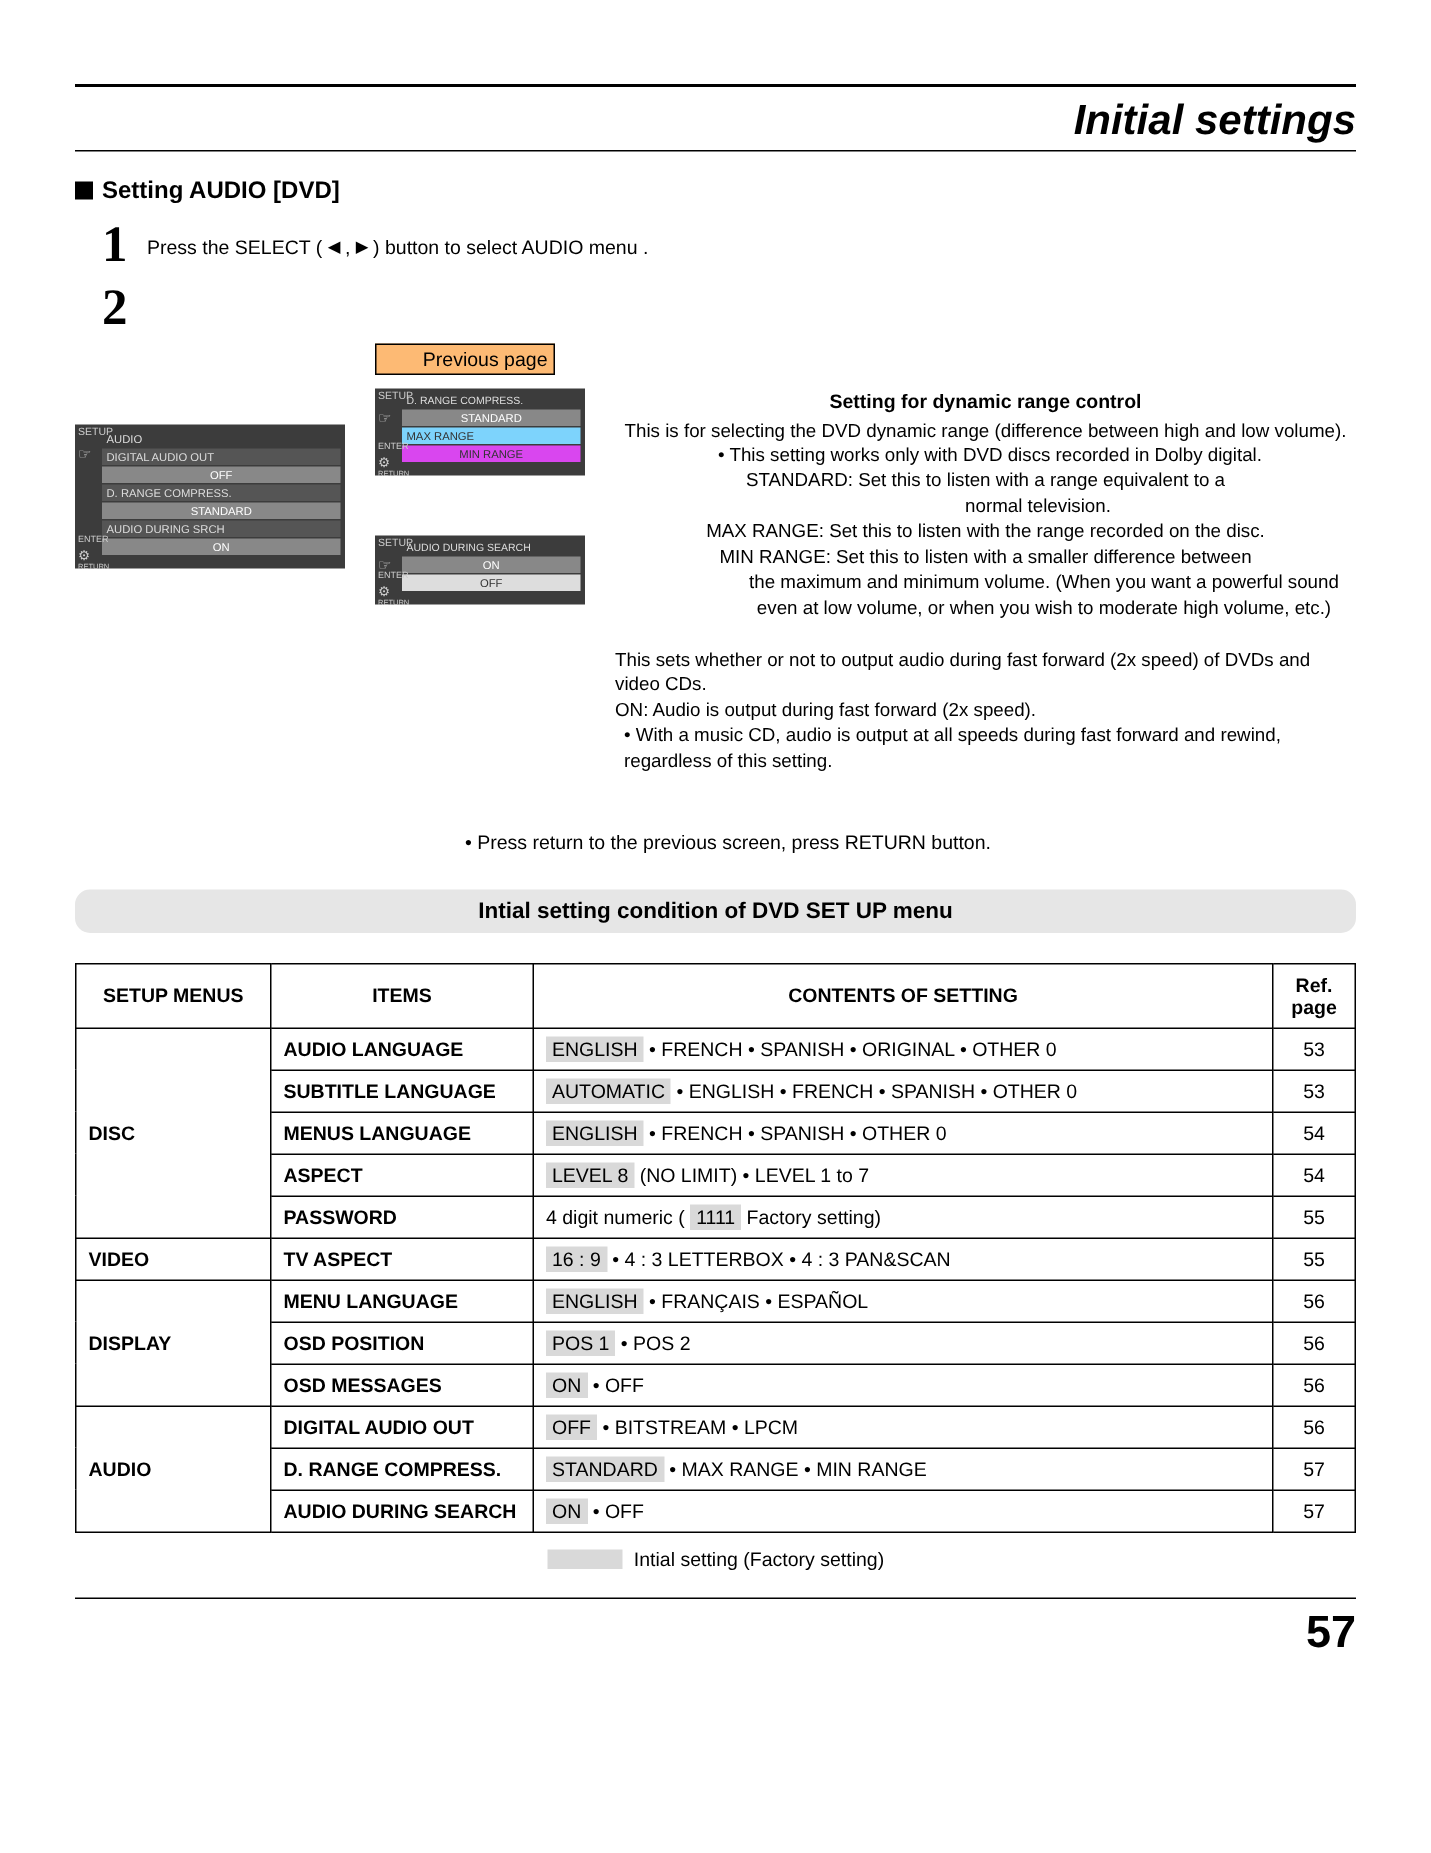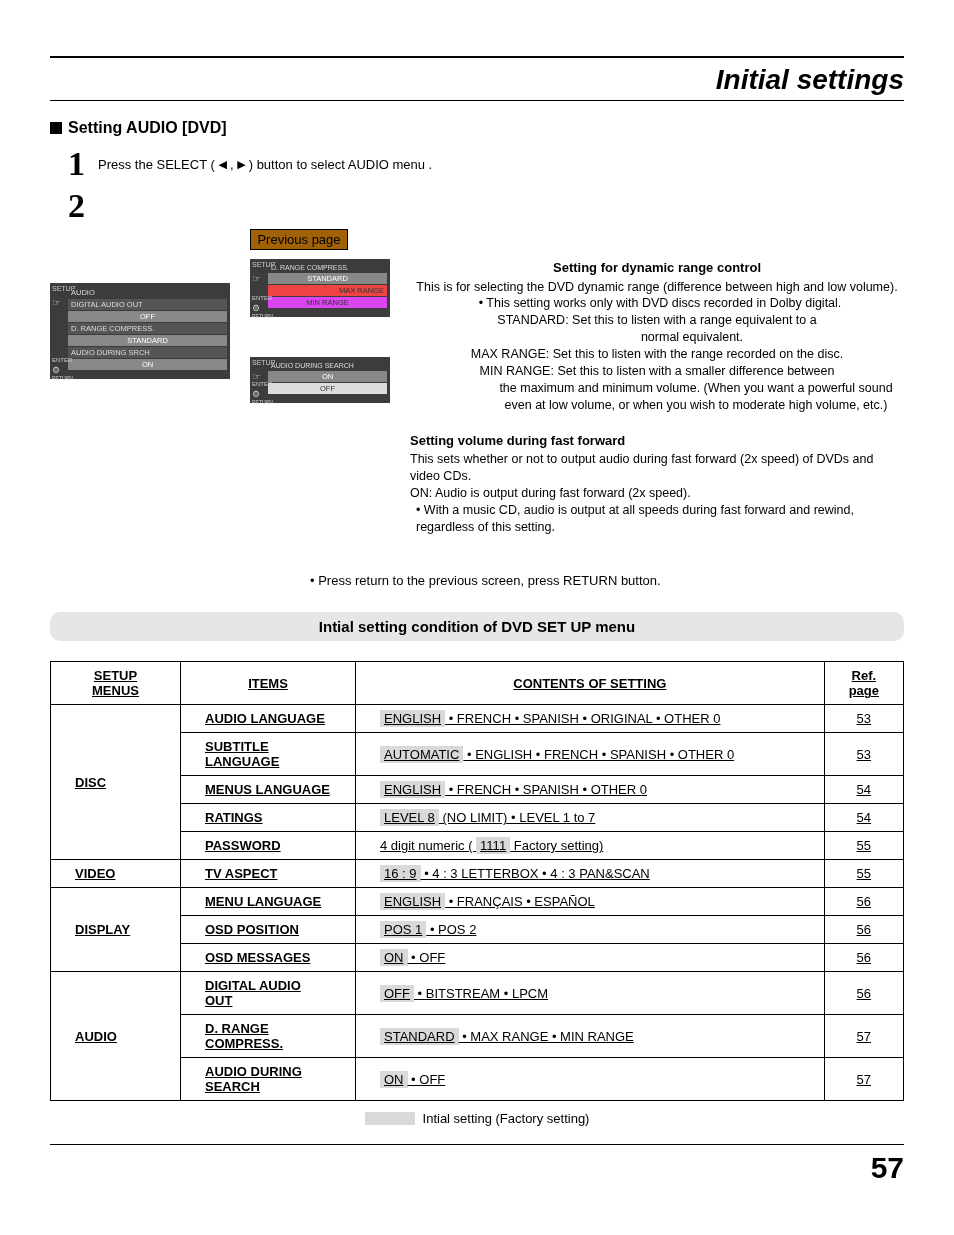--- a/index.html
+++ b/index.html
@@ -16,21 +16,21 @@
   .step { display: flex; align-items: flex-start; margin: 4px 0 8px 18px; font-size: 13px; }
   .stepnum { font-size: 34px; font-weight: bold; font-family: "Times New Roman", serif; line-height: 1; width: 30px; }
   .steptxt { padding-top: 10px; }
   .tri { font-size: 11px; vertical-align: 1px; }
 
   .diagram-row { display: flex; margin-top: 10px; }
   .diag-left { width: 200px; padding-top: 50px; }
   .diag-mid { width: 160px; position: relative; }
   .diag-right { flex: 1; font-size: 12.5px; line-height: 1.35; }
 
-  .prev-box { position: absolute; top: -4px; left: 0; width: 98px; border: 1px solid #000; font-size: 13px; text-align: center; padding: 2px 4px; background: #a16207; }
+  .prev-box { position: absolute; top: -4px; left: 0; width: 120px; border: 1px solid #000; font-size: 13px; text-align: right; padding: 2px 4px; background: #fdba74; }
 
   .osd { background: #3c3c3c; color: #ccc; font-size: 8px; position: relative; padding: 3px 3px 3px 18px; margin-bottom: 10px; }
   .osd.big { width: 180px; height: 110px; }
   .osd.small { width: 140px; }
   .osd-setup { position: absolute; left: 2px; top: 2px; font-size: 7px; }
   .osd-hand { position: absolute; left: 2px; top: 14px; font-size: 10px; }
   .osd-enter { position: absolute; left: 2px; bottom: 16px; font-size: 6px; }
   .osd-dial { position: absolute; left: 2px; bottom: 4px; font-size: 9px; }
   .osd-return { position: absolute; left: 2px; bottom: -2px; font-size: 5px; }
   .osd-row { background: #555; color: #ddd; padding: 1px 3px; margin: 1px 0; font-size: 7.5px; }
@@ -39,21 +39,21 @@
 
   .desc-block { margin-bottom: 18px; }
   .desc-title { font-weight: bold; font-size: 13px; margin-bottom: 2px; }
   .indent { padding-left: 70px; }
 
   .note-line { font-size: 13px; margin: 20px 0 24px 260px; }
 
   .band { background: #e6e6e6; border-radius: 10px; text-align: center; font-weight: bold; font-size: 15px; padding: 6px; margin-bottom: 20px; }
 
   table.setup { width: 100%; border-collapse: collapse; font-size: 13px; }
-  table.setup th, table.setup td { border: 1px solid #000; padding: 6px 24px; vertical-align: middle; text-decoration: underline; }
+  table.setup th, table.setup td { border: 1px solid #000; padding: 6px 8px; vertical-align: middle; }
   table.setup th { font-weight: bold; text-align: center; }
   .col-menu { width: 130px; font-weight: bold; text-align: left; }
   .col-item { width: 175px; font-weight: bold; font-size: 13px; }
   .col-ref { width: 55px; text-align: center; }
   .hl { background: #d9d9d9; padding: 1px 4px; }
 
   .legend { text-align: center; font-size: 13px; margin-top: 10px; }
   .legend-box { display: inline-block; width: 50px; height: 13px; background: #d9d9d9; vertical-align: -2px; margin-right: 8px; }
 
   .hr-bottom { border-top: 1.5px solid #000; margin-top: 18px; }
@@ -108,21 +108,21 @@
     </div>
 
     <div class="diag-mid">
       <div class="prev-box">Previous page</div>
 
       <div class="osd small" style="margin-top:26px;position:relative;padding-bottom:8px;">
         <div class="osd-setup">SETUP</div>
         <div class="osd-hand">☞</div>
         <div class="osd-row hdr" style="font-size:7px">D. RANGE COMPRESS.</div>
         <div class="osd-row sel" style="text-align:center">STANDARD</div>
-        <div class="osd-row" style="text-align:right;background:#ef4444;color:#333">MAX RANGE</div>
+        <div class="osd-row" style="text-align:left;background:#7dd3fc;color:#333">MAX RANGE</div>
         <div class="osd-row" style="text-align:center;background:#d946ef;color:#333">MIN RANGE</div>
         <div class="osd-enter">ENTER</div>
         <div class="osd-dial">⚙</div>
         <div class="osd-return">RETURN</div>
       </div>
 
       <div class="osd small" style="margin-top:40px;position:relative;padding-bottom:8px;">
         <div class="osd-setup">SETUP</div>
         <div class="osd-hand">☞</div>
         <div class="osd-row hdr" style="font-size:7px">AUDIO DURING SEARCH</div>
@@ -134,28 +134,27 @@
       </div>
     </div>
 
     <div class="diag-right">
 
       <div class="desc-block" style="margin-top:26px;text-align:center;">
         <div class="desc-title">Setting for dynamic range control</div>
         <div>This is for selecting the DVD dynamic range (difference between high and low volume).</div>
         <div style="padding-left:6px;">• This setting works only with DVD discs recorded in Dolby digital.</div>
         <div>STANDARD: Set this to listen with a range equivalent to a</div>
-        <div class="indent">normal equivalent.</div>
+        <div class="indent">normal television.</div>
         <div>MAX RANGE: Set this to listen with the range recorded on the disc.</div>
         <div>MIN RANGE: Set this to listen with a smaller difference between</div>
         <div style="padding-left:78px;">the maximum and minimum volume. (When you want a powerful sound even at low volume, or when you wish to moderate high volume, etc.)</div>
       </div>
 
       <div class="desc-block" style="margin-top:12px;">
-        <div class="desc-title">Setting volume during fast forward</div>
         <div>This sets whether or not to output audio during fast forward (2x speed) of DVDs and video CDs.</div>
         <div>ON:   Audio is output during fast forward (2x speed).</div>
         <div style="padding-left:6px;">• With a music CD, audio is output at all speeds during fast forward and rewind, regardless of this setting.</div>
       </div>
 
     </div>
   </div>
 
   <div class="note-line">• Press return to the previous screen, press RETURN button.</div>
 
@@ -181,21 +180,21 @@
           <td class="col-item">SUBTITLE LANGUAGE</td>
           <td><span class="hl">AUTOMATIC</span> • ENGLISH • FRENCH • SPANISH • OTHER 0</td>
           <td class="col-ref">53</td>
         </tr>
         <tr>
           <td class="col-item">MENUS LANGUAGE</td>
           <td><span class="hl">ENGLISH</span>  •  FRENCH  •  SPANISH  •  OTHER 0</td>
           <td class="col-ref">54</td>
         </tr>
         <tr>
-          <td class="col-item">RATINGS</td>
+          <td class="col-item">ASPECT</td>
           <td><span class="hl">LEVEL 8</span>  (NO LIMIT)   •   LEVEL 1 to 7</td>
           <td class="col-ref">54</td>
         </tr>
         <tr>
           <td class="col-item">PASSWORD</td>
           <td>4 digit numeric  ( <span class="hl">1111</span>   Factory setting)</td>
           <td class="col-ref">55</td>
         </tr>
         <tr>
           <td rowspan="1" class="col-menu">VIDEO</td>

